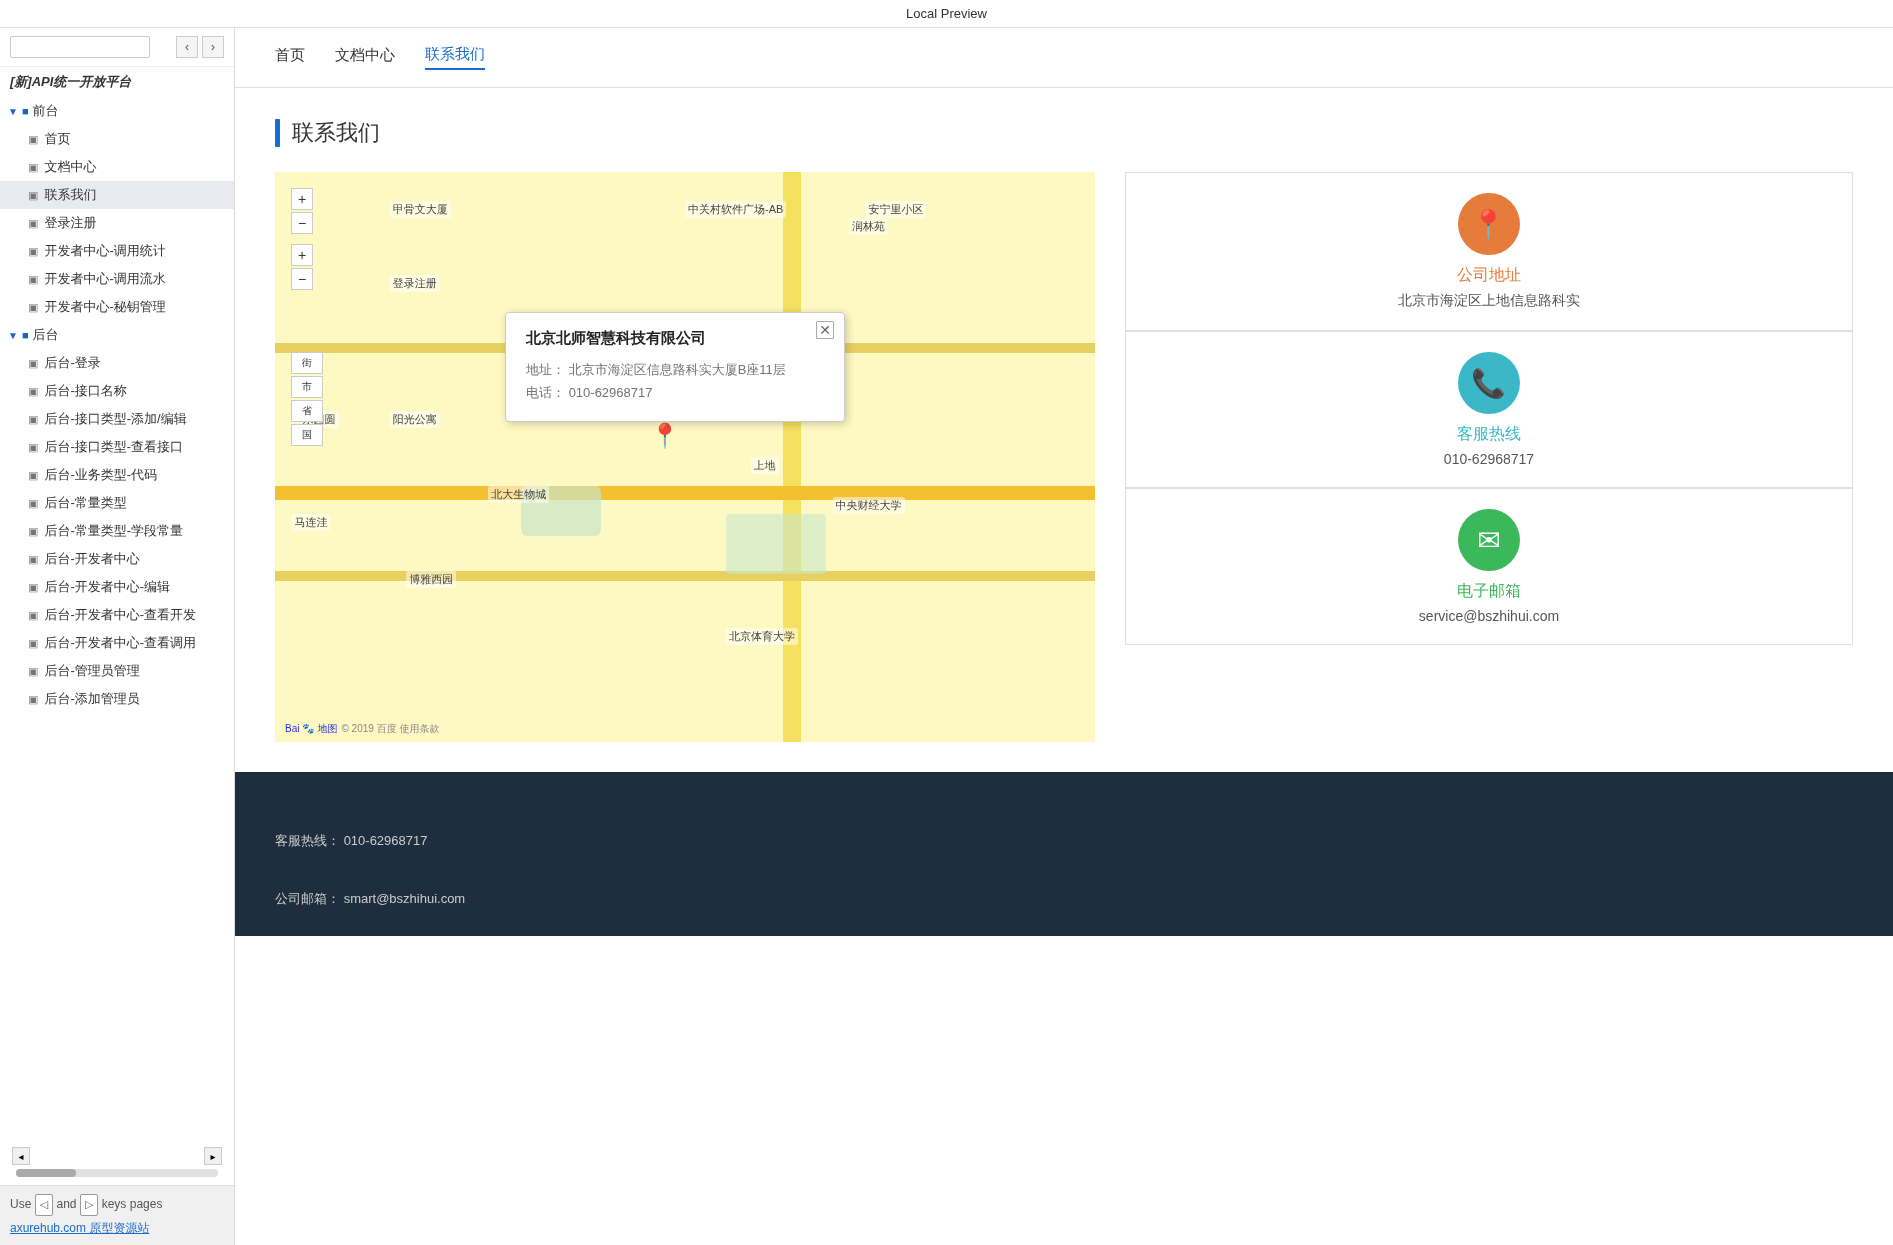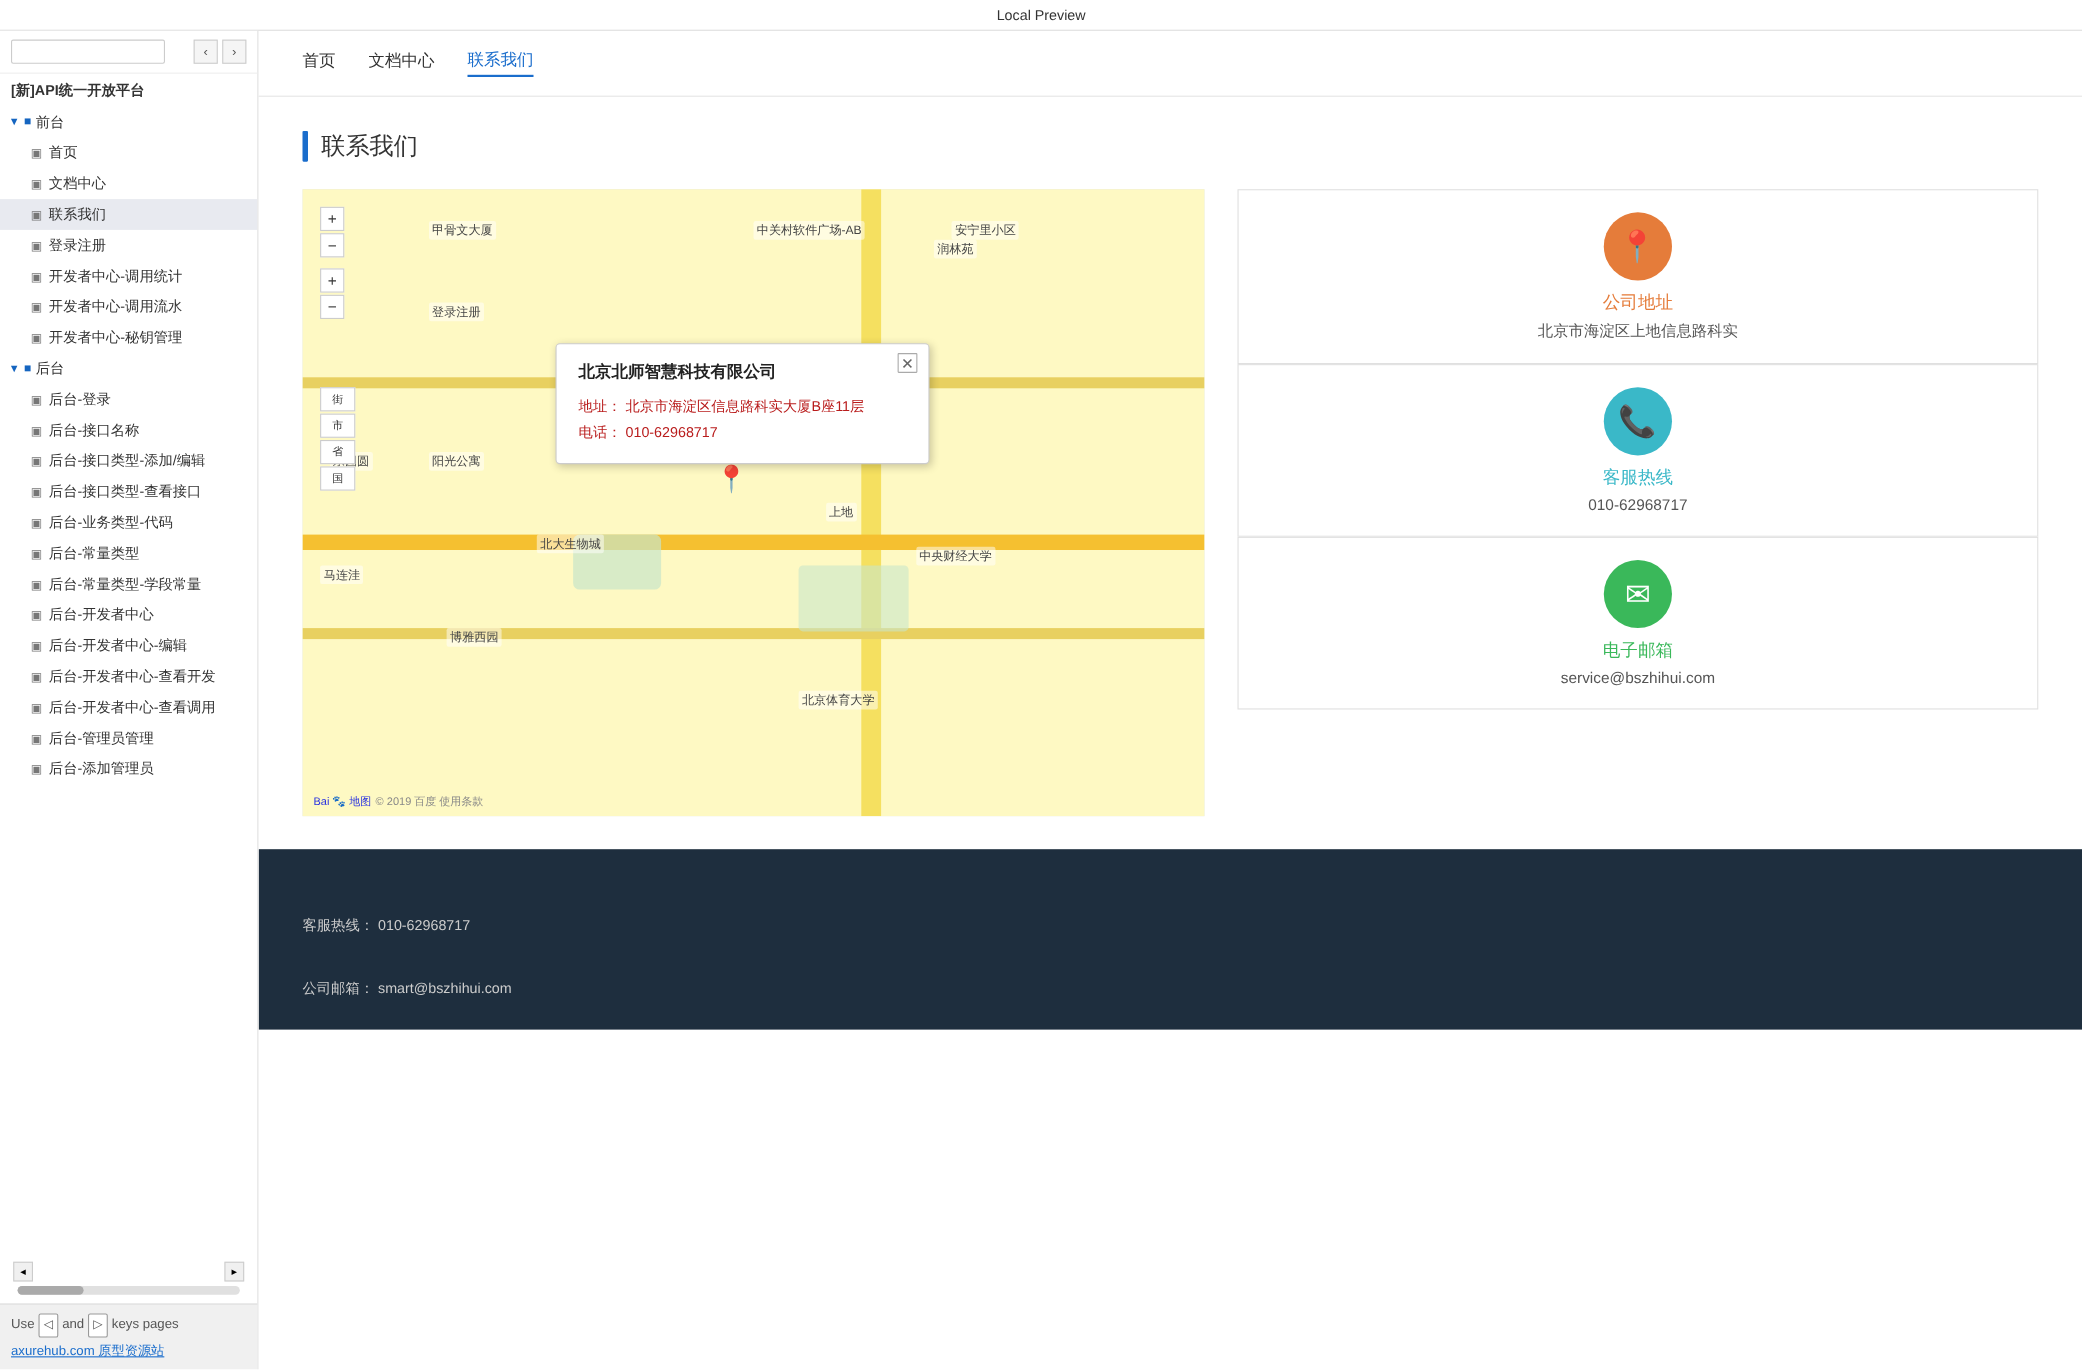--- a/index.html
+++ b/index.html
@@ -65,20 +65,21 @@
       justify-content: center;
       font-size: 12px;
       color: #555;
     }
 
     .sidebar-section-title {
       padding: 6px 10px;
       font-weight: bold;
       font-size: 13px;
       color: #333;
+      font-style: italic;
     }
 
     .sidebar-items {
       flex: 1;
       overflow-y: auto;
     }
 
     .sidebar-group-header {
       display: flex;
       align-items: center;
@@ -277,21 +278,21 @@
 
     .map-popup-title {
       font-size: 15px;
       font-weight: bold;
       margin-bottom: 10px;
       color: #222;
     }
 
     .map-popup-line {
       font-size: 13px;
-      color: #b91c1c;
+      color: #737373;
       line-height: 1.8;
     }
 
     
     .info-cards {
       flex: 1;
       display: flex;
       flex-direction: column;
       gap: 0;
     }

